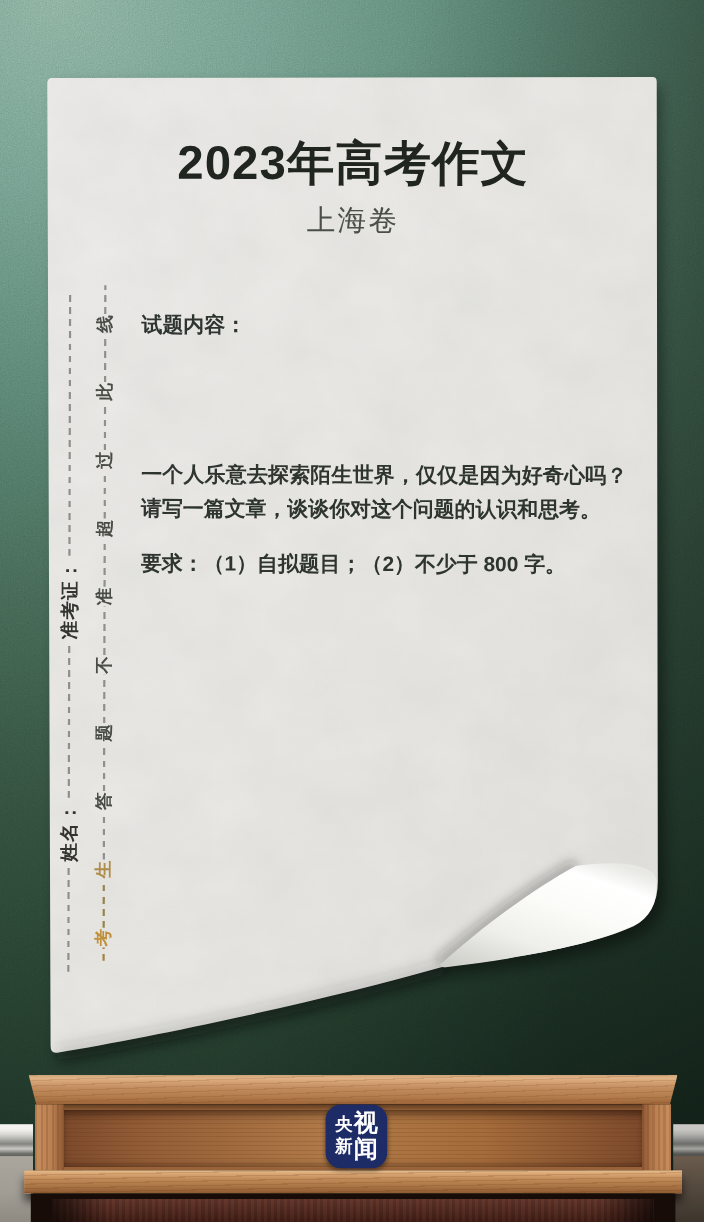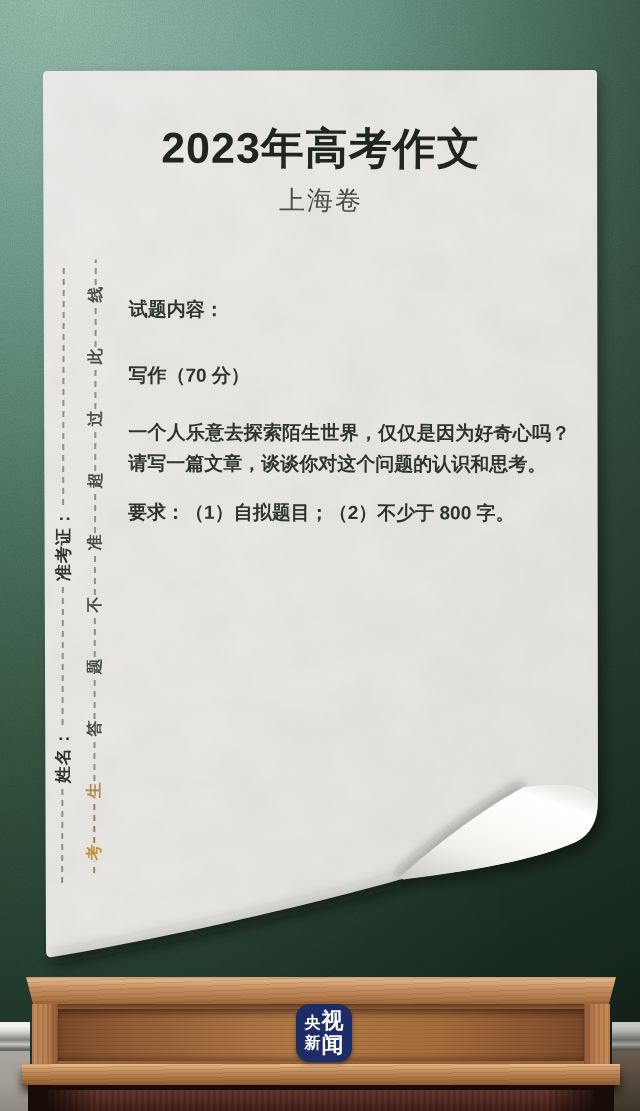--- a/index.html
+++ b/index.html
@@ -22,21 +22,21 @@
   
   .paper-content{position:absolute;left:0;top:0;width:640px;height:1111px;transform:rotate(0.15deg);}
   .exam-title{
     position:absolute;left:43px;top:120px;width:554px;text-align:center;
     font-size:43px;font-weight:800;color:#20261f;letter-spacing:1px;
   }
   .exam-subtitle{
     position:absolute;left:43px;top:183px;width:554px;text-align:center;
     font-size:26px;font-weight:400;color:#4b4e49;letter-spacing:2px;
   }
-  .section-label{position:absolute;left:128px;top:297px;font-size:19px;font-weight:700;color:#2e352f;text-align:right;}
+  .section-label{position:absolute;left:128px;top:283px;font-size:19px;font-weight:700;color:#2e352f;text-align:right;}
   .task-heading{position:absolute;left:128px;top:363px;font-size:19px;font-weight:700;color:#2e352f;}
   .prompt-text{
     position:absolute;left:128px;top:417px;width:442px;
     font-size:19px;font-weight:600;color:#2e352f;line-height:31px;text-align:justify;
   }
   .requirements-text{position:absolute;left:128px;top:500px;font-size:19px;font-weight:600;color:#2e352f;}
 
   
   .v-line{
     position:absolute;display:flex;align-items:center;height:22px;
@@ -166,21 +166,20 @@
 
   <path d="M 524 787 C 488 806 440 842 400 876" stroke="rgba(40,40,35,0.28)" stroke-width="14" fill="none" filter="url(#creaseBlur)"></path>
 
   <path d="M 524 787 C 486 807 438 843 400 877 C 401 879 403 880 407 879 C 472 871 537 860 577 841 Q 598 830 597 801 C 596 787 568 781 524 787 Z" fill="url(#curlFill)"></path>
 </svg>
 
 <div class="paper-content">
   <div class="exam-title">2023年高考作文</div>
   <div class="exam-subtitle">上海卷</div>
   <div class="section-label">试题内容：</div>
-  <div class="task-heading">写作（70 分）</div>
   <div class="prompt-text">一个人乐意去探索陌生世界，仅仅是因为好奇心吗？请写一篇文章，谈谈你对这个问题的认识和思考。</div>
   <div class="requirements-text">要求：（1）自拟题目；（2）不少于 800 字。</div>
 
   <div class="v-line outer">
     <span class="dash" style="width:96px"></span>
     <span class="m-label">姓名：</span>
     <span class="dash" style="width:140px"></span>
     <span class="m-label">准考证：</span>
     <span class="dash flex"></span>
   </div>

